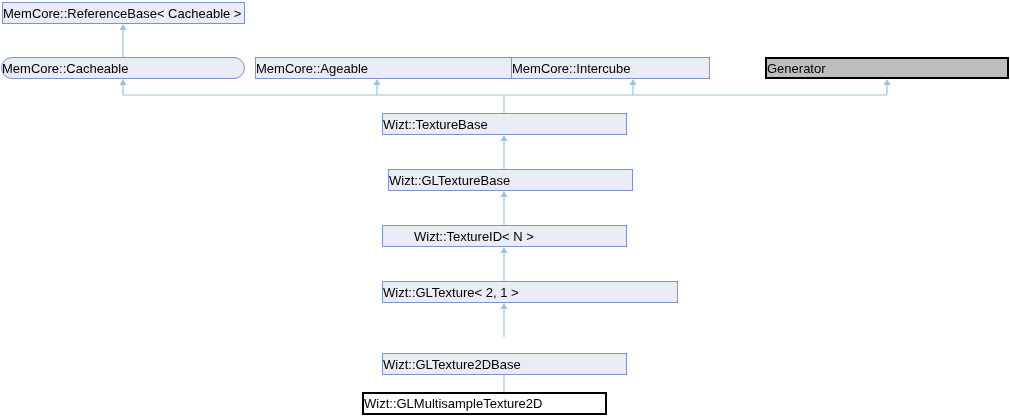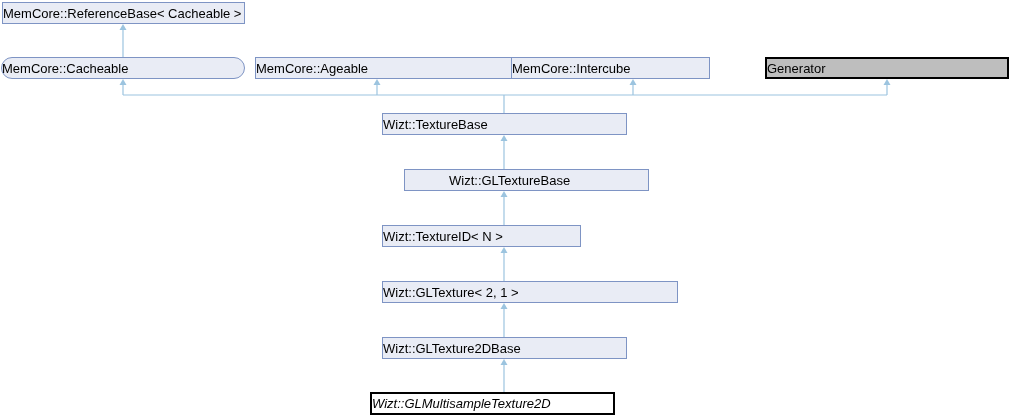--- a/index.html
+++ b/index.html
@@ -45,25 +45,25 @@
     border:2px solid var(--current-border);
     cursor:default;
   }
   
   .n0{left:2px;  top:2px;  width:243px;}
   .n1{left:1px;  top:57px; width:244px;border-radius:11px;}
   .n2{left:255px;top:57px; width:266px;}
   .n3{left:511px;top:57px; width:199px;}
   .n4{left:765px;top:57px; width:244px;}
   .n5{left:382px;top:113px;width:245px;}
-  .n6{left:404px;top:169px;width:245px;padding-left:44px;}
-  .n7{left:382px;top:225px;width:199px;}
+  .n6{left:388px;top:169px;width:245px;}
+  .n7{left:382px;top:225px;width:245px;padding-left:31px;}
   .n8{left:382px;top:281px;width:296px;}
-  .n9{left:382px;top:337px;width:245px;}
-  .n10{left:370px;top:392px;width:245px;height:23px;font-style:italic;}
+  .n9{left:382px;top:353px;width:245px;}
+  .n10{left:362px;top:392px;width:245px;height:23px;}
 </style>
 </head>
 <body>
 
 <div class="canvas">
 
   <svg class="edges" width="1010" height="416" viewBox="0 0 1010 416" xmlns="http://www.w3.org/2000/svg">
 
     <g>
       <line x1="123" y1="57" x2="123" y2="29"></line>

